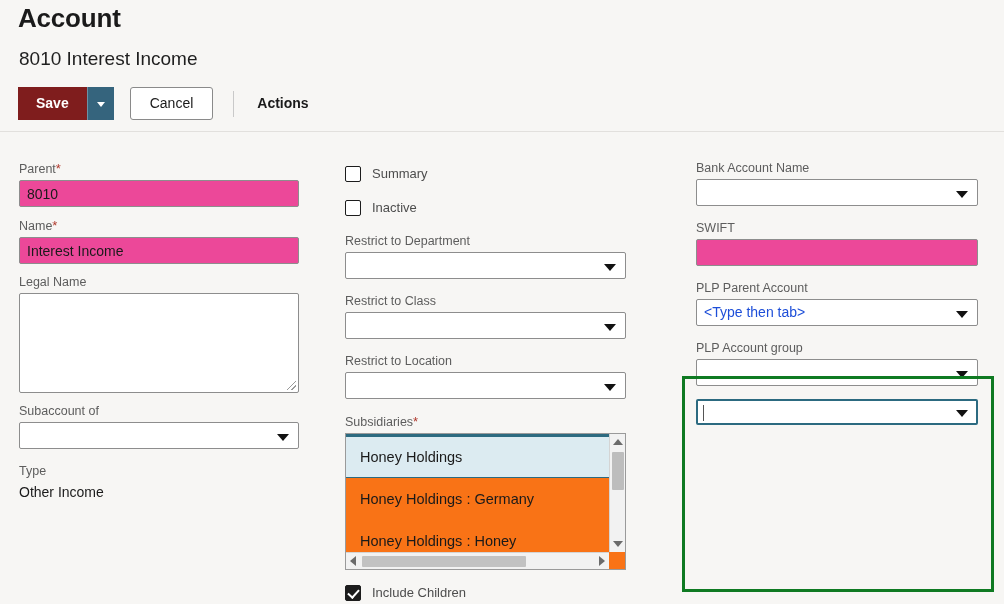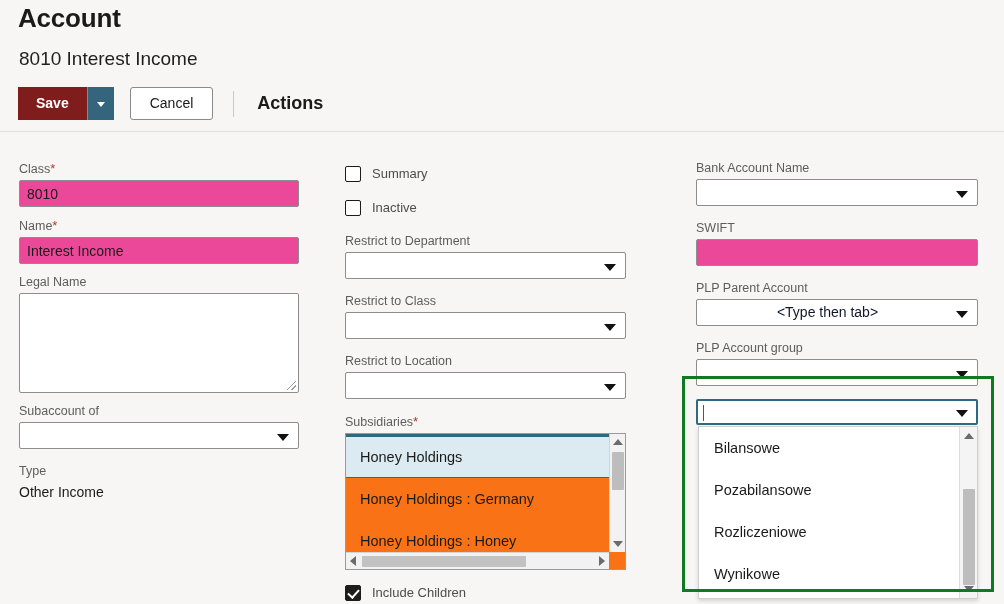--- a/index.html
+++ b/index.html
@@ -56,21 +56,21 @@
     font-size: 14px; font-weight: normal;
     font-family: "Liberation Sans", sans-serif;
     cursor: pointer; line-height: 31px;
   }
   .tb-divider {
     float: left; width: 1px; height: 26px;
     background: #c9c9c9; margin: 4px 0 0 20px;
   }
   .tb-action {
     float: left; margin-left: 23px; line-height: 33px;
-    font-size: 18px; font-weight: bold; color: #1a1a1a;
+    font-size: 14px; font-weight: bold; color: #1a1a1a;
     cursor: pointer;
   }
   .header-rule {
     position: absolute; left: 0; top: 131px;
     width: 1004px; height: 1px; background: #e2e0dd;
   }
 
   
   .fld-label {
     font-size: 12.5px; color: #5d5d5d;
@@ -88,21 +88,21 @@
   }
   .sel-box {
     position: relative; width: 100%; height: 27px;
     background: #ffffff; border: 1px solid #8d8d8d;
     border-radius: 2px;
     font-size: 14px; color: #1a1a1a;
     padding: 0 26px 0 7px; line-height: 25px;
     white-space: nowrap; overflow: hidden;
     cursor: pointer;
   }
-  .sel-box.placeholder { color: #0f172a; text-align: center; }
+  .sel-box.placeholder { color: #1d4ed8; }
   .sel-arrow {
     position: absolute; right: 9px; top: 50%;
     margin-top: -2px;
     border-left: 6px solid transparent;
     border-right: 6px solid transparent;
     border-top: 7px solid #111111;
   }
   .textarea-box {
     width: 100%; height: 100px;
     background: #ffffff; border: 1px solid #8d8d8d;
@@ -231,21 +231,21 @@
     <button class="btn-secondary">Cancel</button>
     <div class="tb-divider"></div>
     <div class="tb-action">Actions</div>
   </div>
   <div class="header-rule"></div>
 
   <div class="col-left">
 
     <div class="fgroup">
       <div class="fld-label">
-        <span>Class</span><span class="req">*</span>
+        <span>Parent</span><span class="req">*</span>
       </div>
       <input class="txt-input" type="text" value="8010" style="">
     </div>
 
     <div class="fgroup">
       <div class="fld-label">
         <span>Name</span><span class="req">*</span>
       </div>
       <input class="txt-input" type="text" value="Interest Income" style="">
     </div>
@@ -374,29 +374,16 @@
       <div class="fld-label">PLP Account type</div>
     </div>
 
   </div>
 
   <div class="combo-focus">
     <span class="combo-caret"></span>
     <span class="sel-arrow" style="right:8px;"></span>
   </div>
 
-  <div class="dd-panel">
-    <div class="dd-list">
-      <div class="dd-item">Bilansowe</div>
-      <div class="dd-item">Pozabilansowe</div>
-      <div class="dd-item">Rozliczeniowe</div>
-      <div class="dd-item">Wynikowe</div>
-    </div>
-    <div class="dd-vscroll">
-      <span class="arr arr-up" style="left:4px; top:6px;"></span>
-      <div class="sb-thumb-v" style="left:3px; width:12px; top:62px; height:96px;"></div>
-      <span class="arr arr-down" style="left:4px; bottom:6px;"></span>
-    </div>
-  </div>
 
   <div class="highlight-box"></div>
 
 </div>
 
 </body></html>

